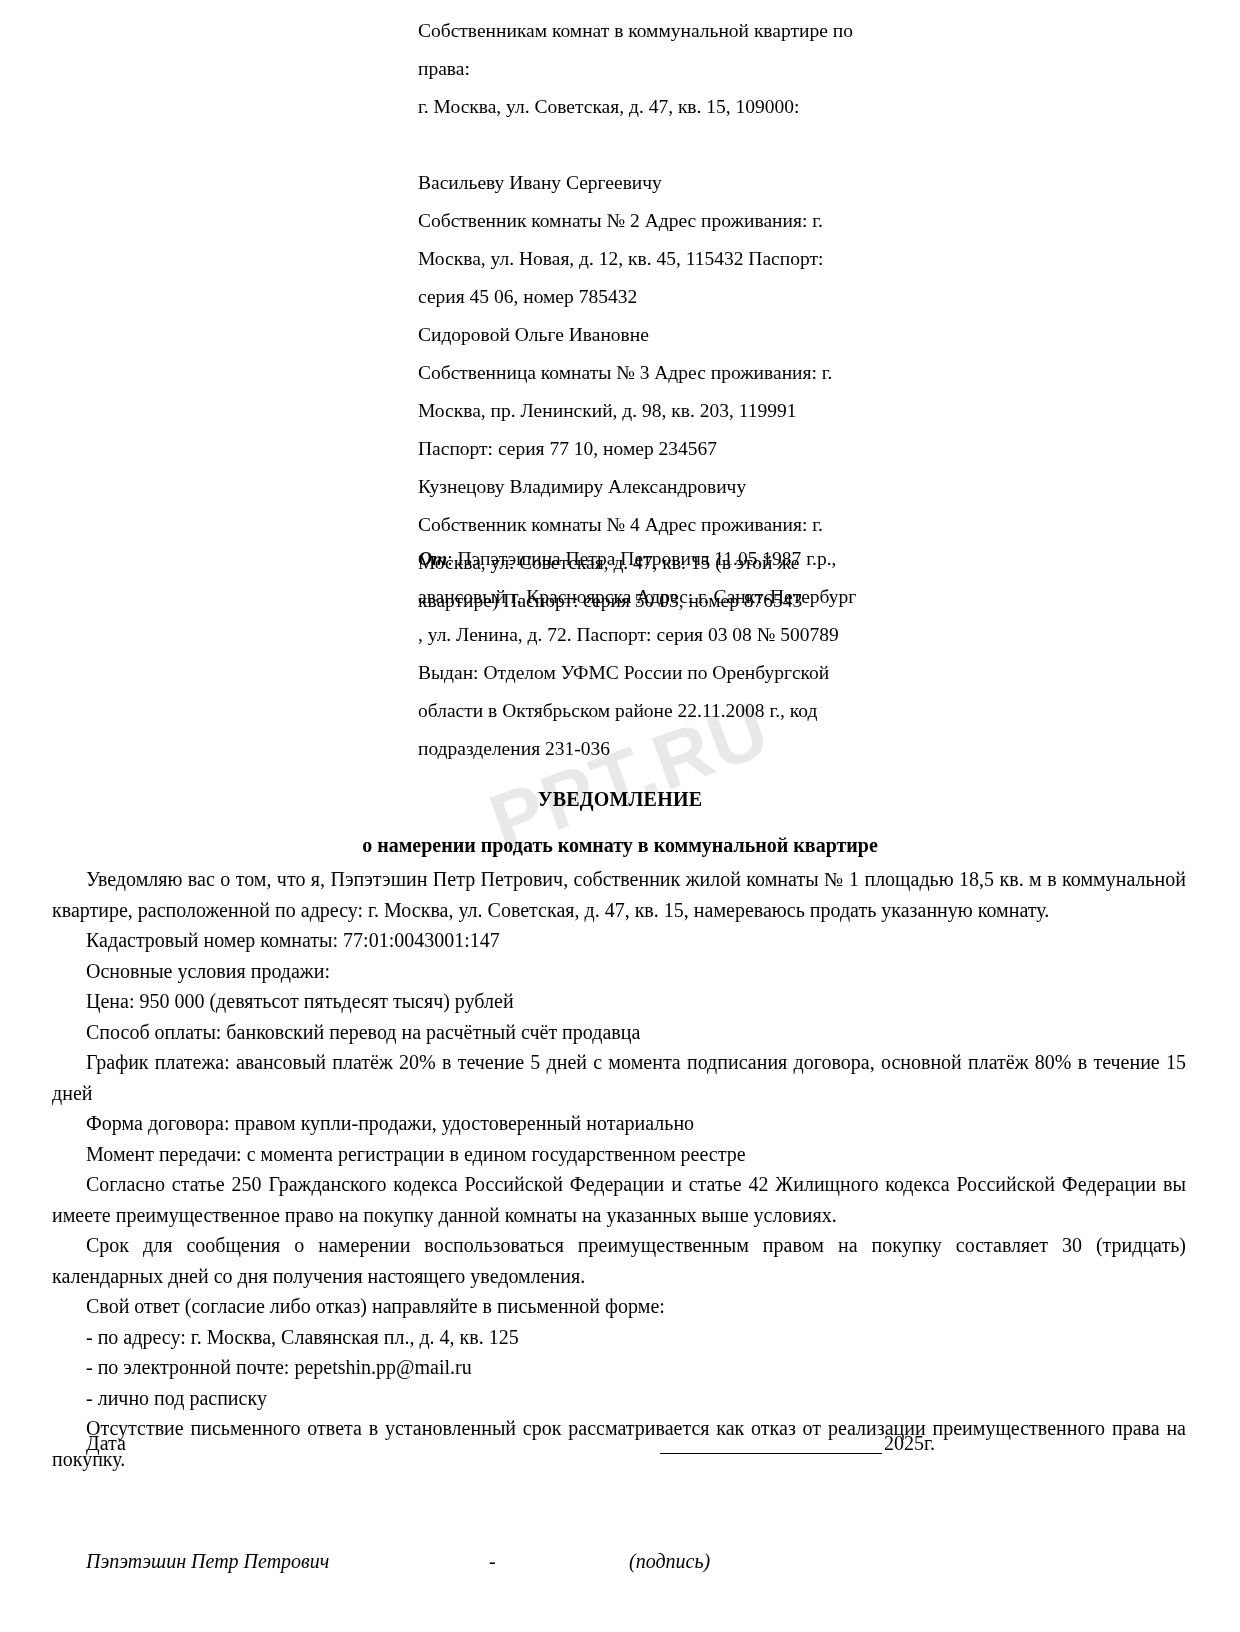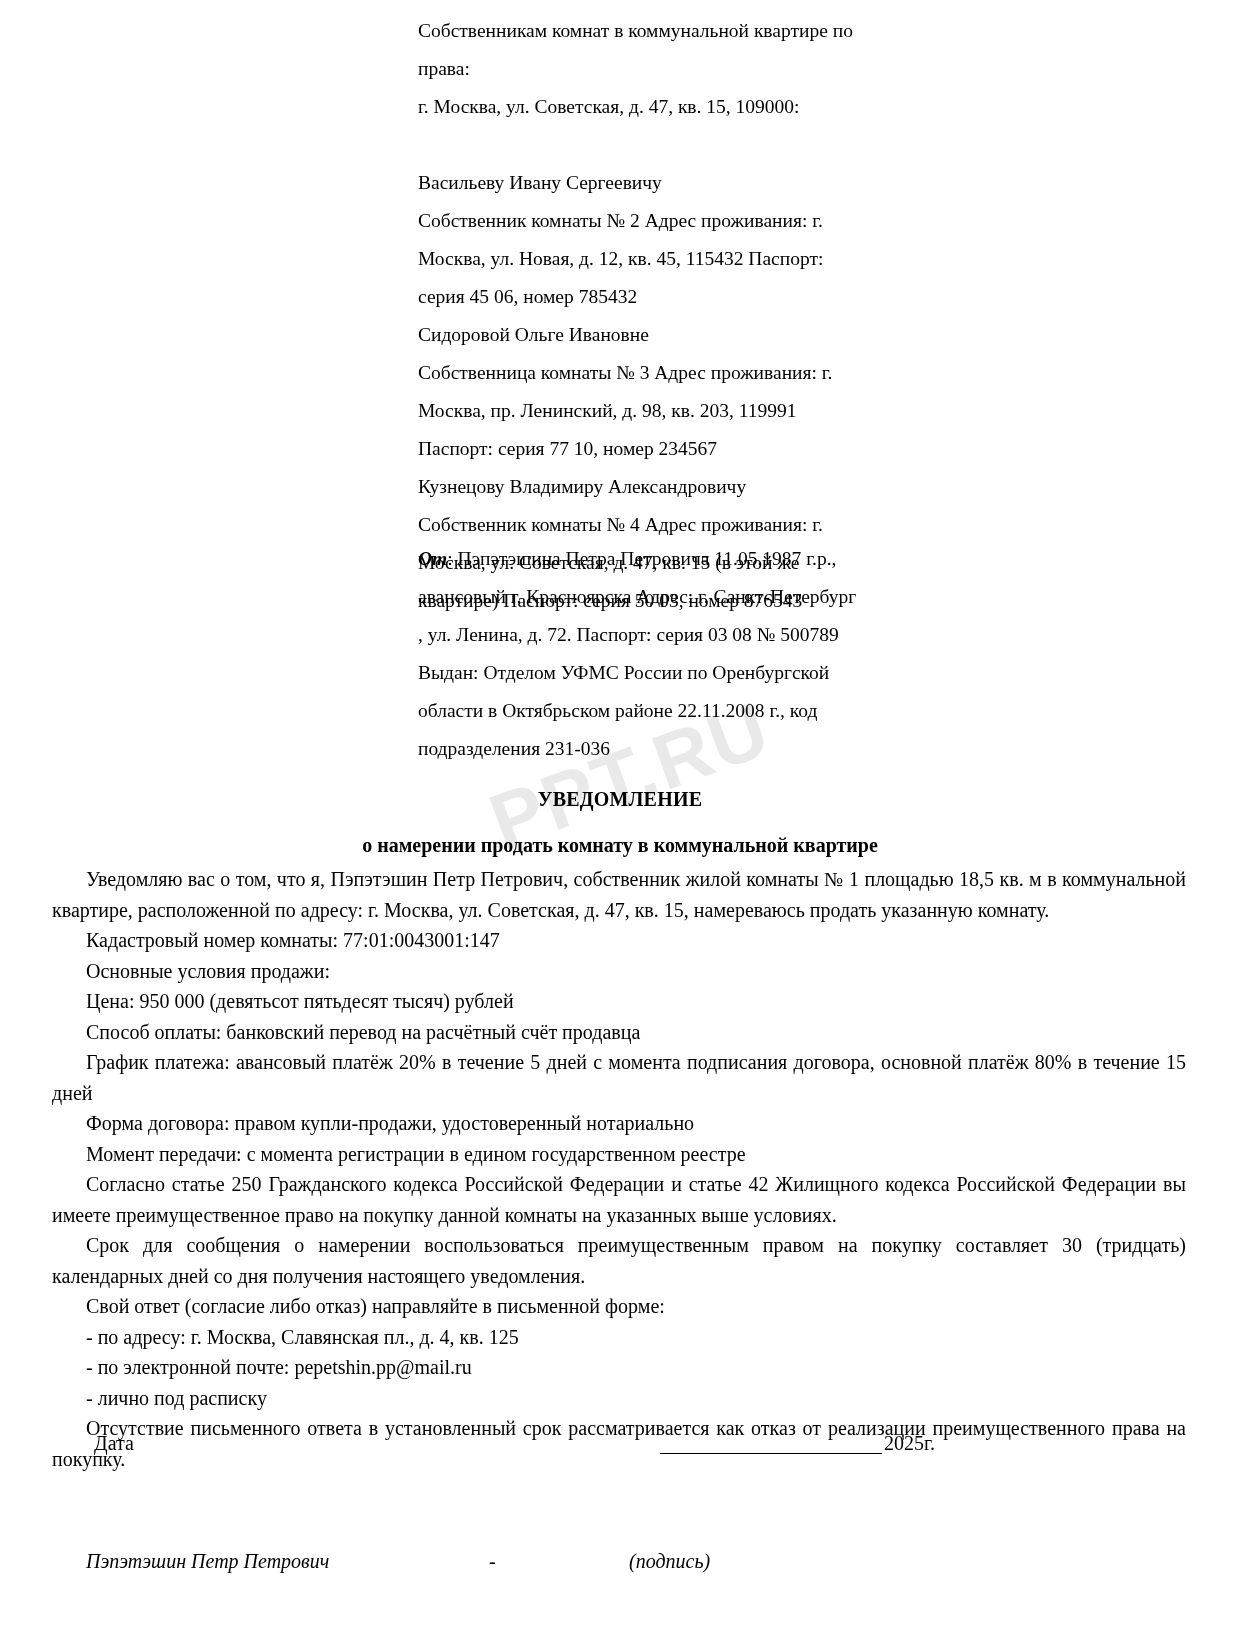--- a/index.html
+++ b/index.html
@@ -137,21 +137,21 @@
     top: 1432px;
     width: 1134px;
     font-size: 20px;
   }
   .sig-row {
     position: relative;
     height: 46px;
   }
   .sig-date-label {
     position: absolute;
-    left: 42px;
+    left: 34px;
     top: 0;
   }
   .sig-year {
     position: absolute;
     left: 608px;
     top: 0;
     width: 330px;
   }
   .sig-line {
     display: inline-block;

